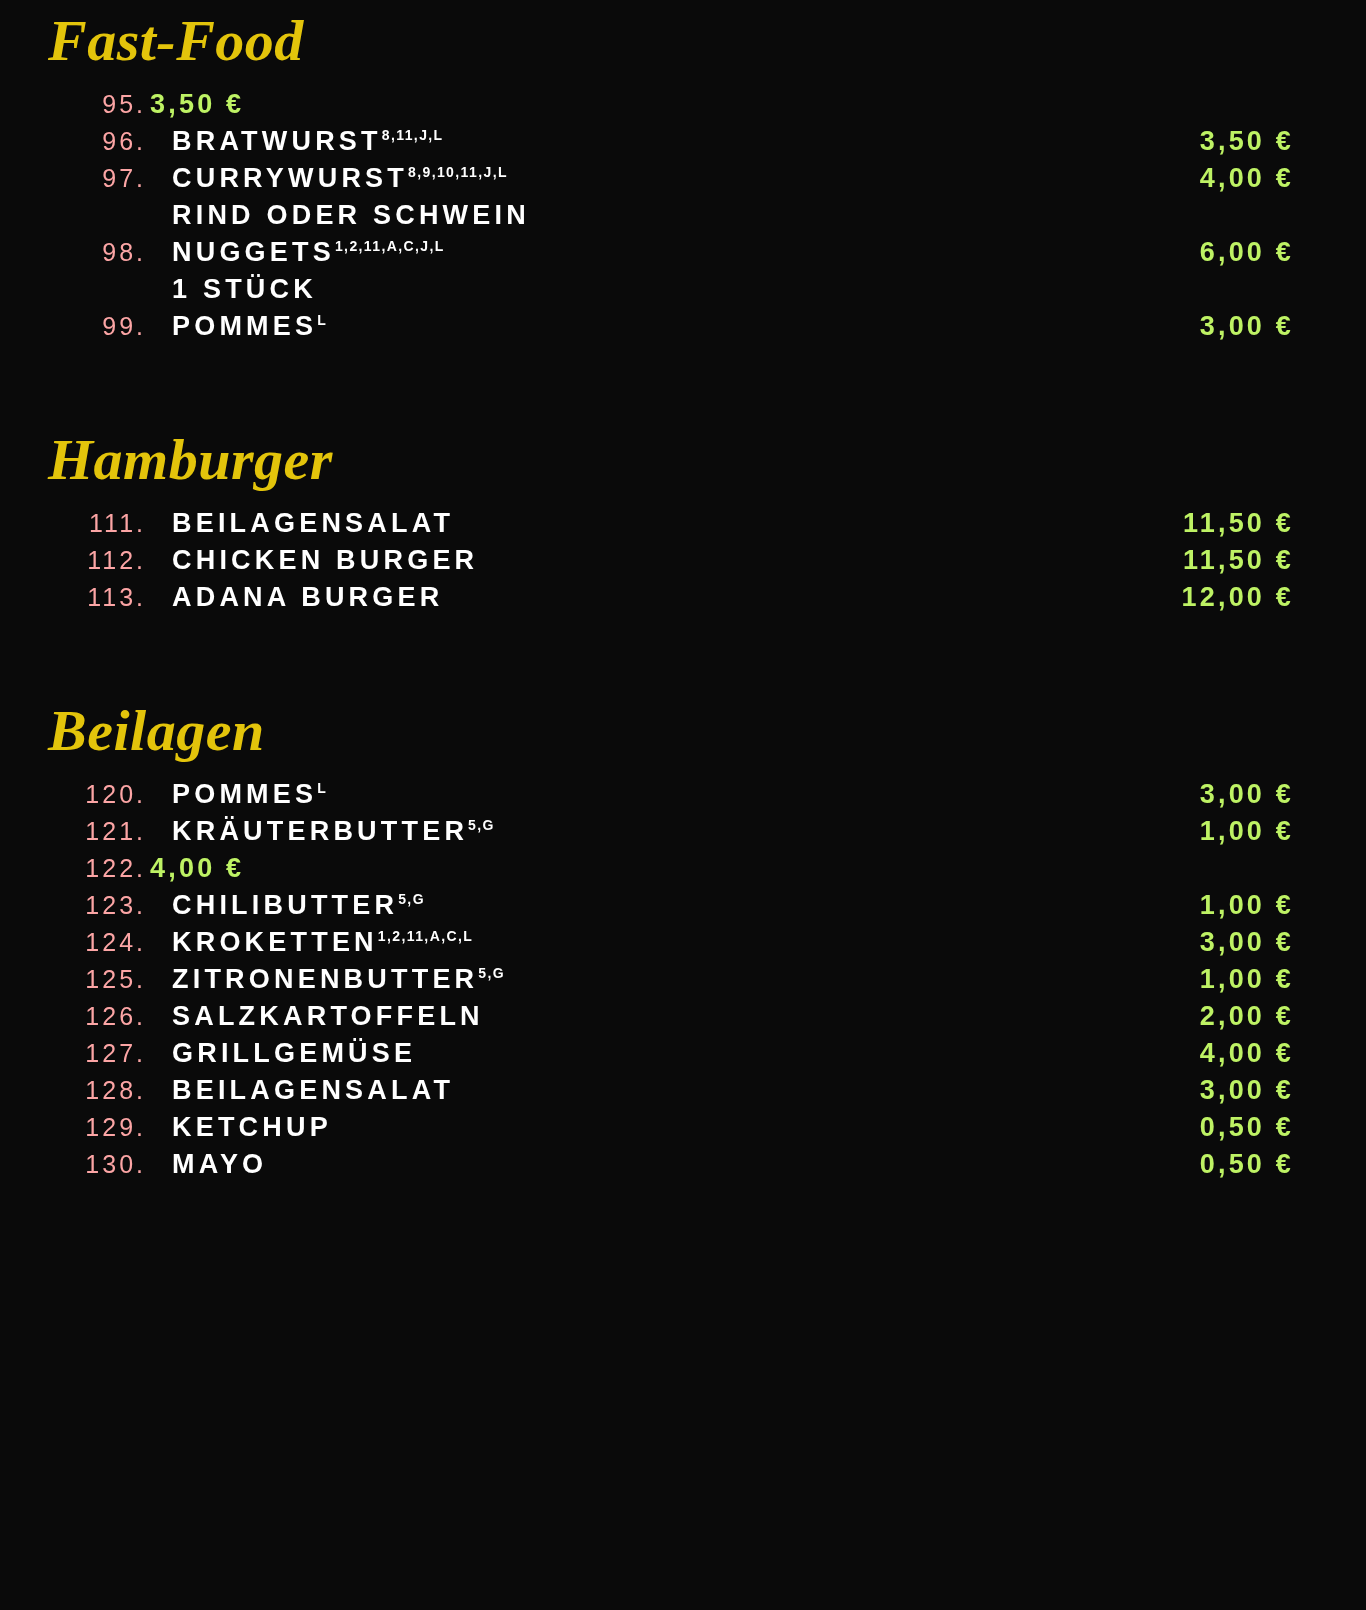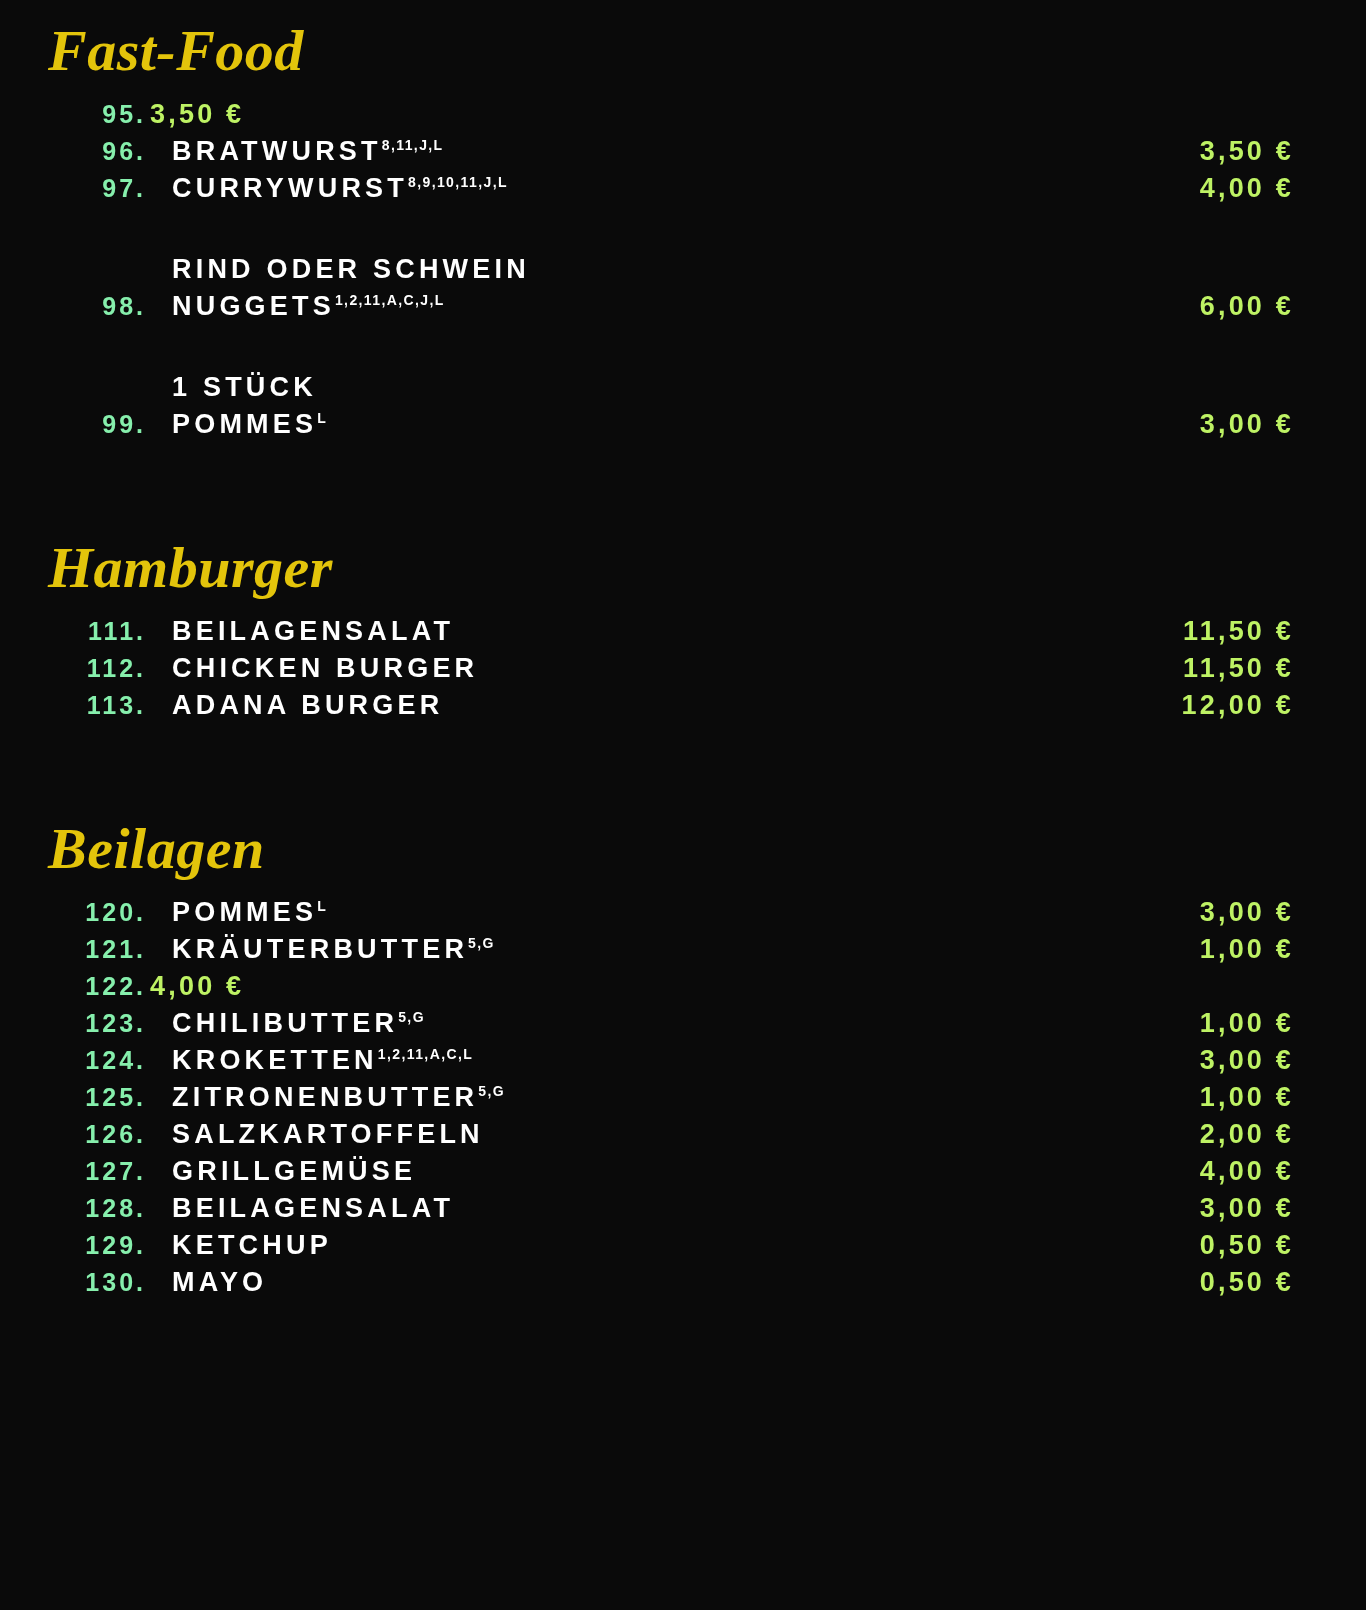--- a/index.html
+++ b/index.html
@@ -24,39 +24,39 @@
   }
   .section-title {
     font-family: "Liberation Serif", serif;
     font-style: italic;
     font-weight: bold;
     color: #e3c40b;
     font-size: 58px;
     letter-spacing: 0.5px;
     line-height: 1.0;
     margin: 0;
-    padding-top: 22px;
+    padding-top: 12px;
     padding-left: 4px;
   }
   .rows {
     margin-top: 16px;
   }
   .row {
     display: flex;
     align-items: baseline;
     padding: 3px 0;
   }
   .num {
     flex: 0 0 auto;
     width: 102px;
     text-align: right;
     font-size: 25px;
-    font-weight: bold;
+    font-weight: normal;
     letter-spacing: 3px;
-    color: #86efac;
+    color: #fca5a5;
     padding-right: 4px;
   }
   .name {
     flex: 1 1 auto;
     font-size: 27px;
     font-weight: bold;
     letter-spacing: 4.2px;
     color: #ffffff;
     white-space: nowrap;
     padding-left: 22px;
@@ -73,21 +73,20 @@
     font-weight: bold;
     letter-spacing: 3.2px;
     color: #bef264;
     text-align: right;
     white-space: nowrap;
   }
   .subrow {
     display: flex;
     align-items: flex-end;
     padding: 3px 0;
-    margin-top: 44px;
   }
   .subrow .num { width: 102px; }
   .sub {
     flex: 1 1 auto;
     font-size: 27px;
     font-weight: bold;
     letter-spacing: 4.2px;
     color: #ffffff;
     padding-left: 22px;
   }

